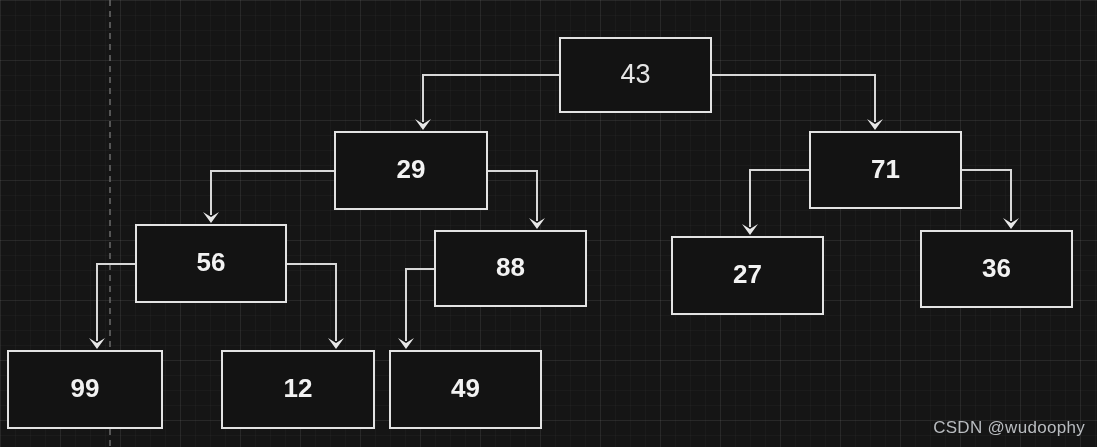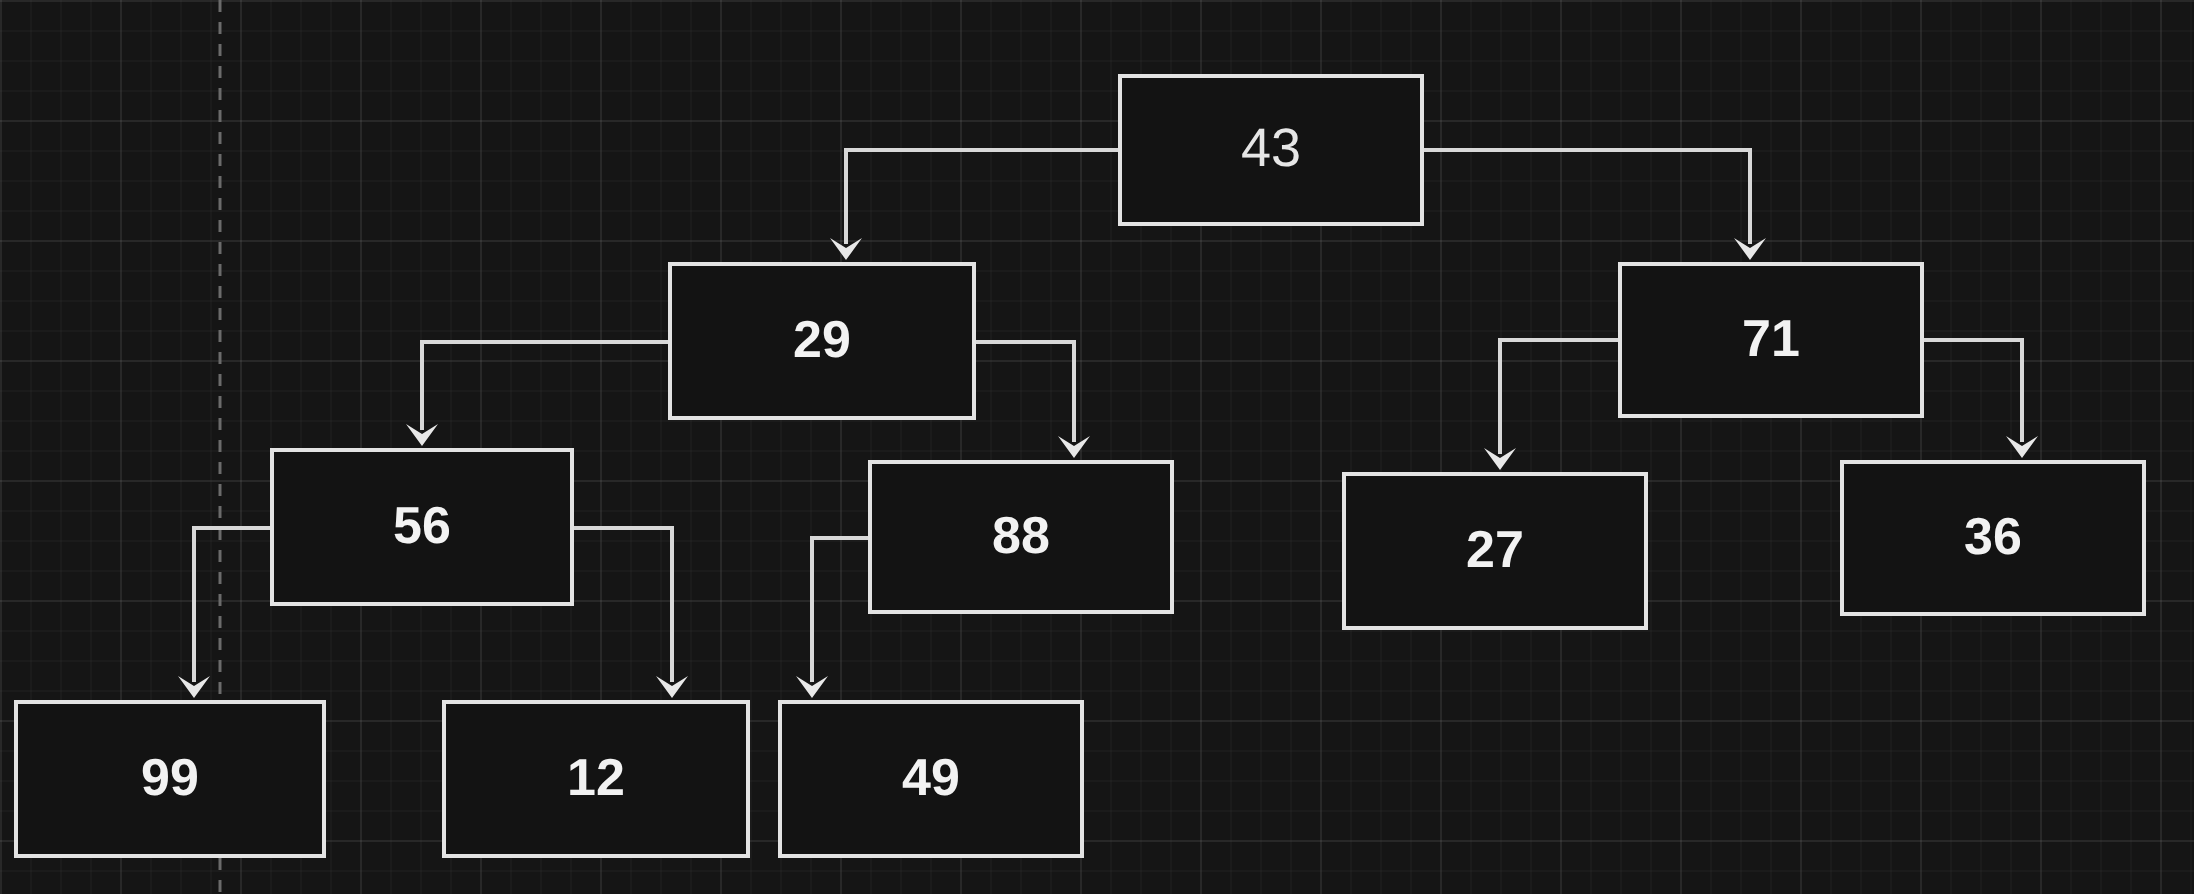--- a/index.html
+++ b/index.html
@@ -141,14 +141,15 @@
           <rect x="222" y="351" width="152" height="77" class="node-box"></rect>
           <text x="298" y="390.5" class="node-label">12</text>
         </g>
         <g>
           <rect x="390" y="351" width="151" height="77" class="node-box"></rect>
           <text x="465.5" y="390.5" class="node-label">49</text>
         </g>
       </g>
   </svg>
 
+  <div class="watermark">CSDN @wudoophy</div>
 
 </div>
 
 </body></html>

